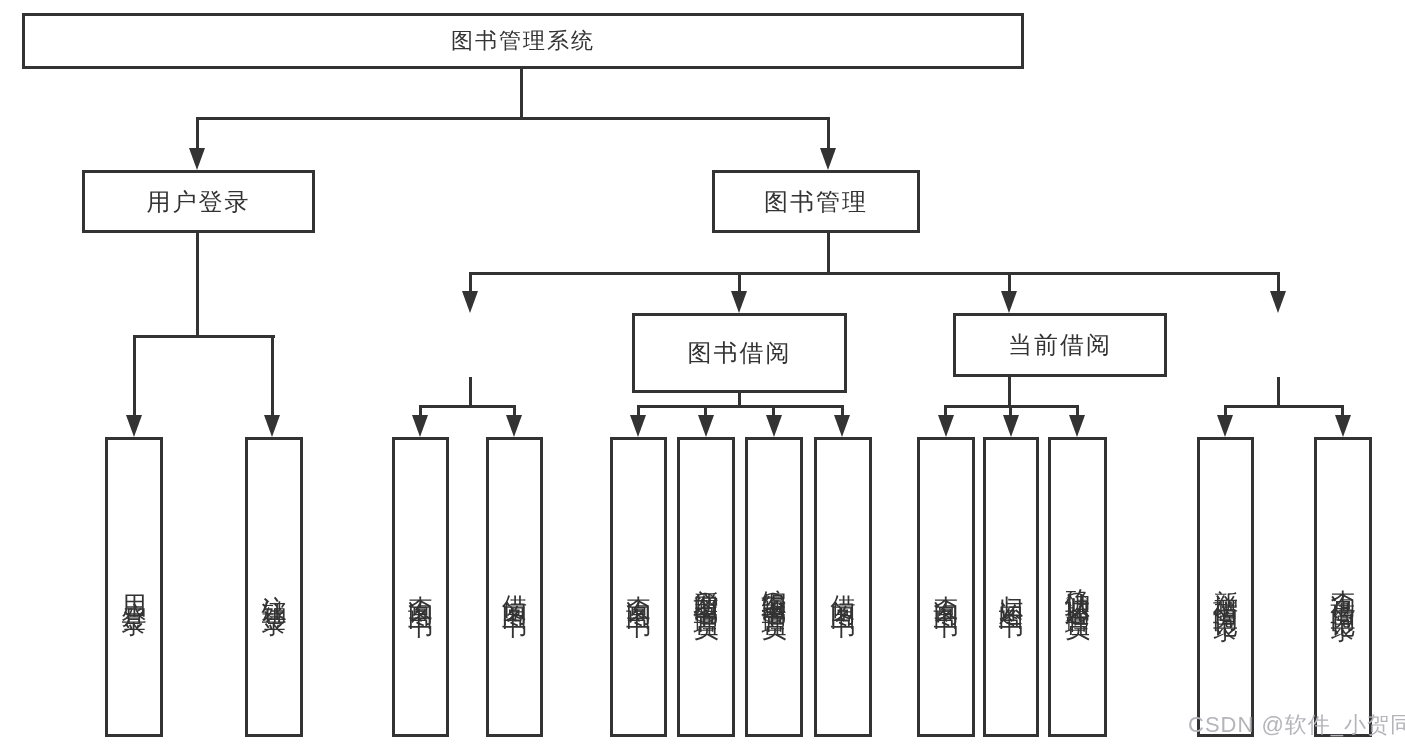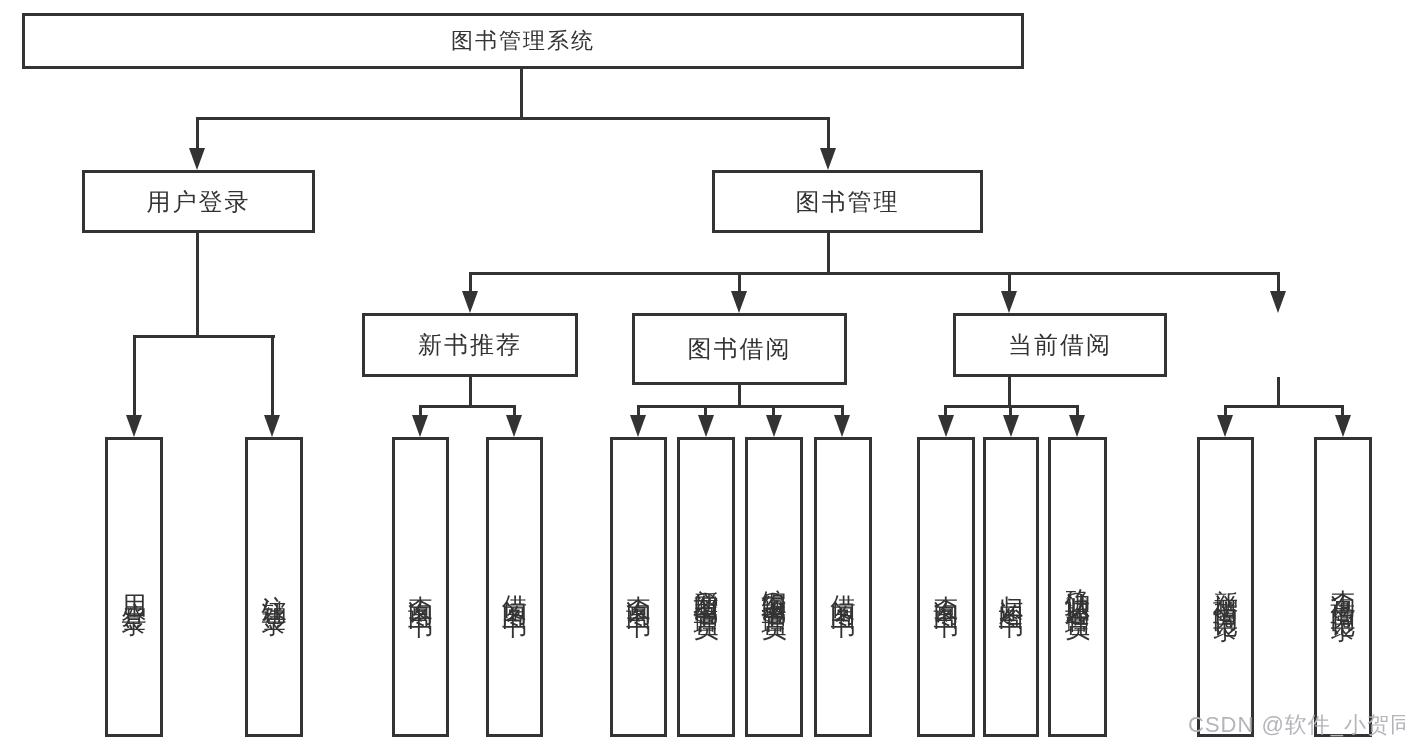--- a/index.html
+++ b/index.html
@@ -107,28 +107,25 @@
   <i class="ar" style="left:1217px;top:415px;"></i>
   <i class="ar" style="left:1335px;top:415px;"></i>
 
   <div class="hbox title" style="left:22px;top:13px;width:1002px;height:56px;">
     <span class="lbl">图书管理系统</span>
   </div>
 
   <div class="hbox lvl" style="left:82px;top:170px;width:233px;height:63px;">
     <span class="lbl">用户登录</span>
   </div>
-  <div class="hbox lvl" style="left:712px;top:170px;width:271px;height:63px;">
+  <div class="hbox lvl" style="left:712px;top:170px;width:208px;height:63px;">
     <span class="lbl">图书管理</span>
   </div>
 
-  <div class="hbox lvl" style="left:362px;top:313px;width:216px;height:64px;">
-    <span class="lbl">新书推荐</span>
-  </div>
-  <div class="hbox lvl" style="left:632px;top:313px;width:215px;height:72px;">
+  <div class="hbox lvl" style="left:632px;top:313px;width:215px;height:80px;">
     <span class="lbl">图书借阅</span>
   </div>
   <div class="hbox lvl" style="left:953px;top:313px;width:214px;height:64px;">
     <span class="lbl">当前借阅</span>
   </div>
 
   <div class="leaf" style="left:105px;width:58px;">
     <span class="vtext">用户登录</span>
   </div>
   <div class="leaf" style="left:245px;width:58px;">

